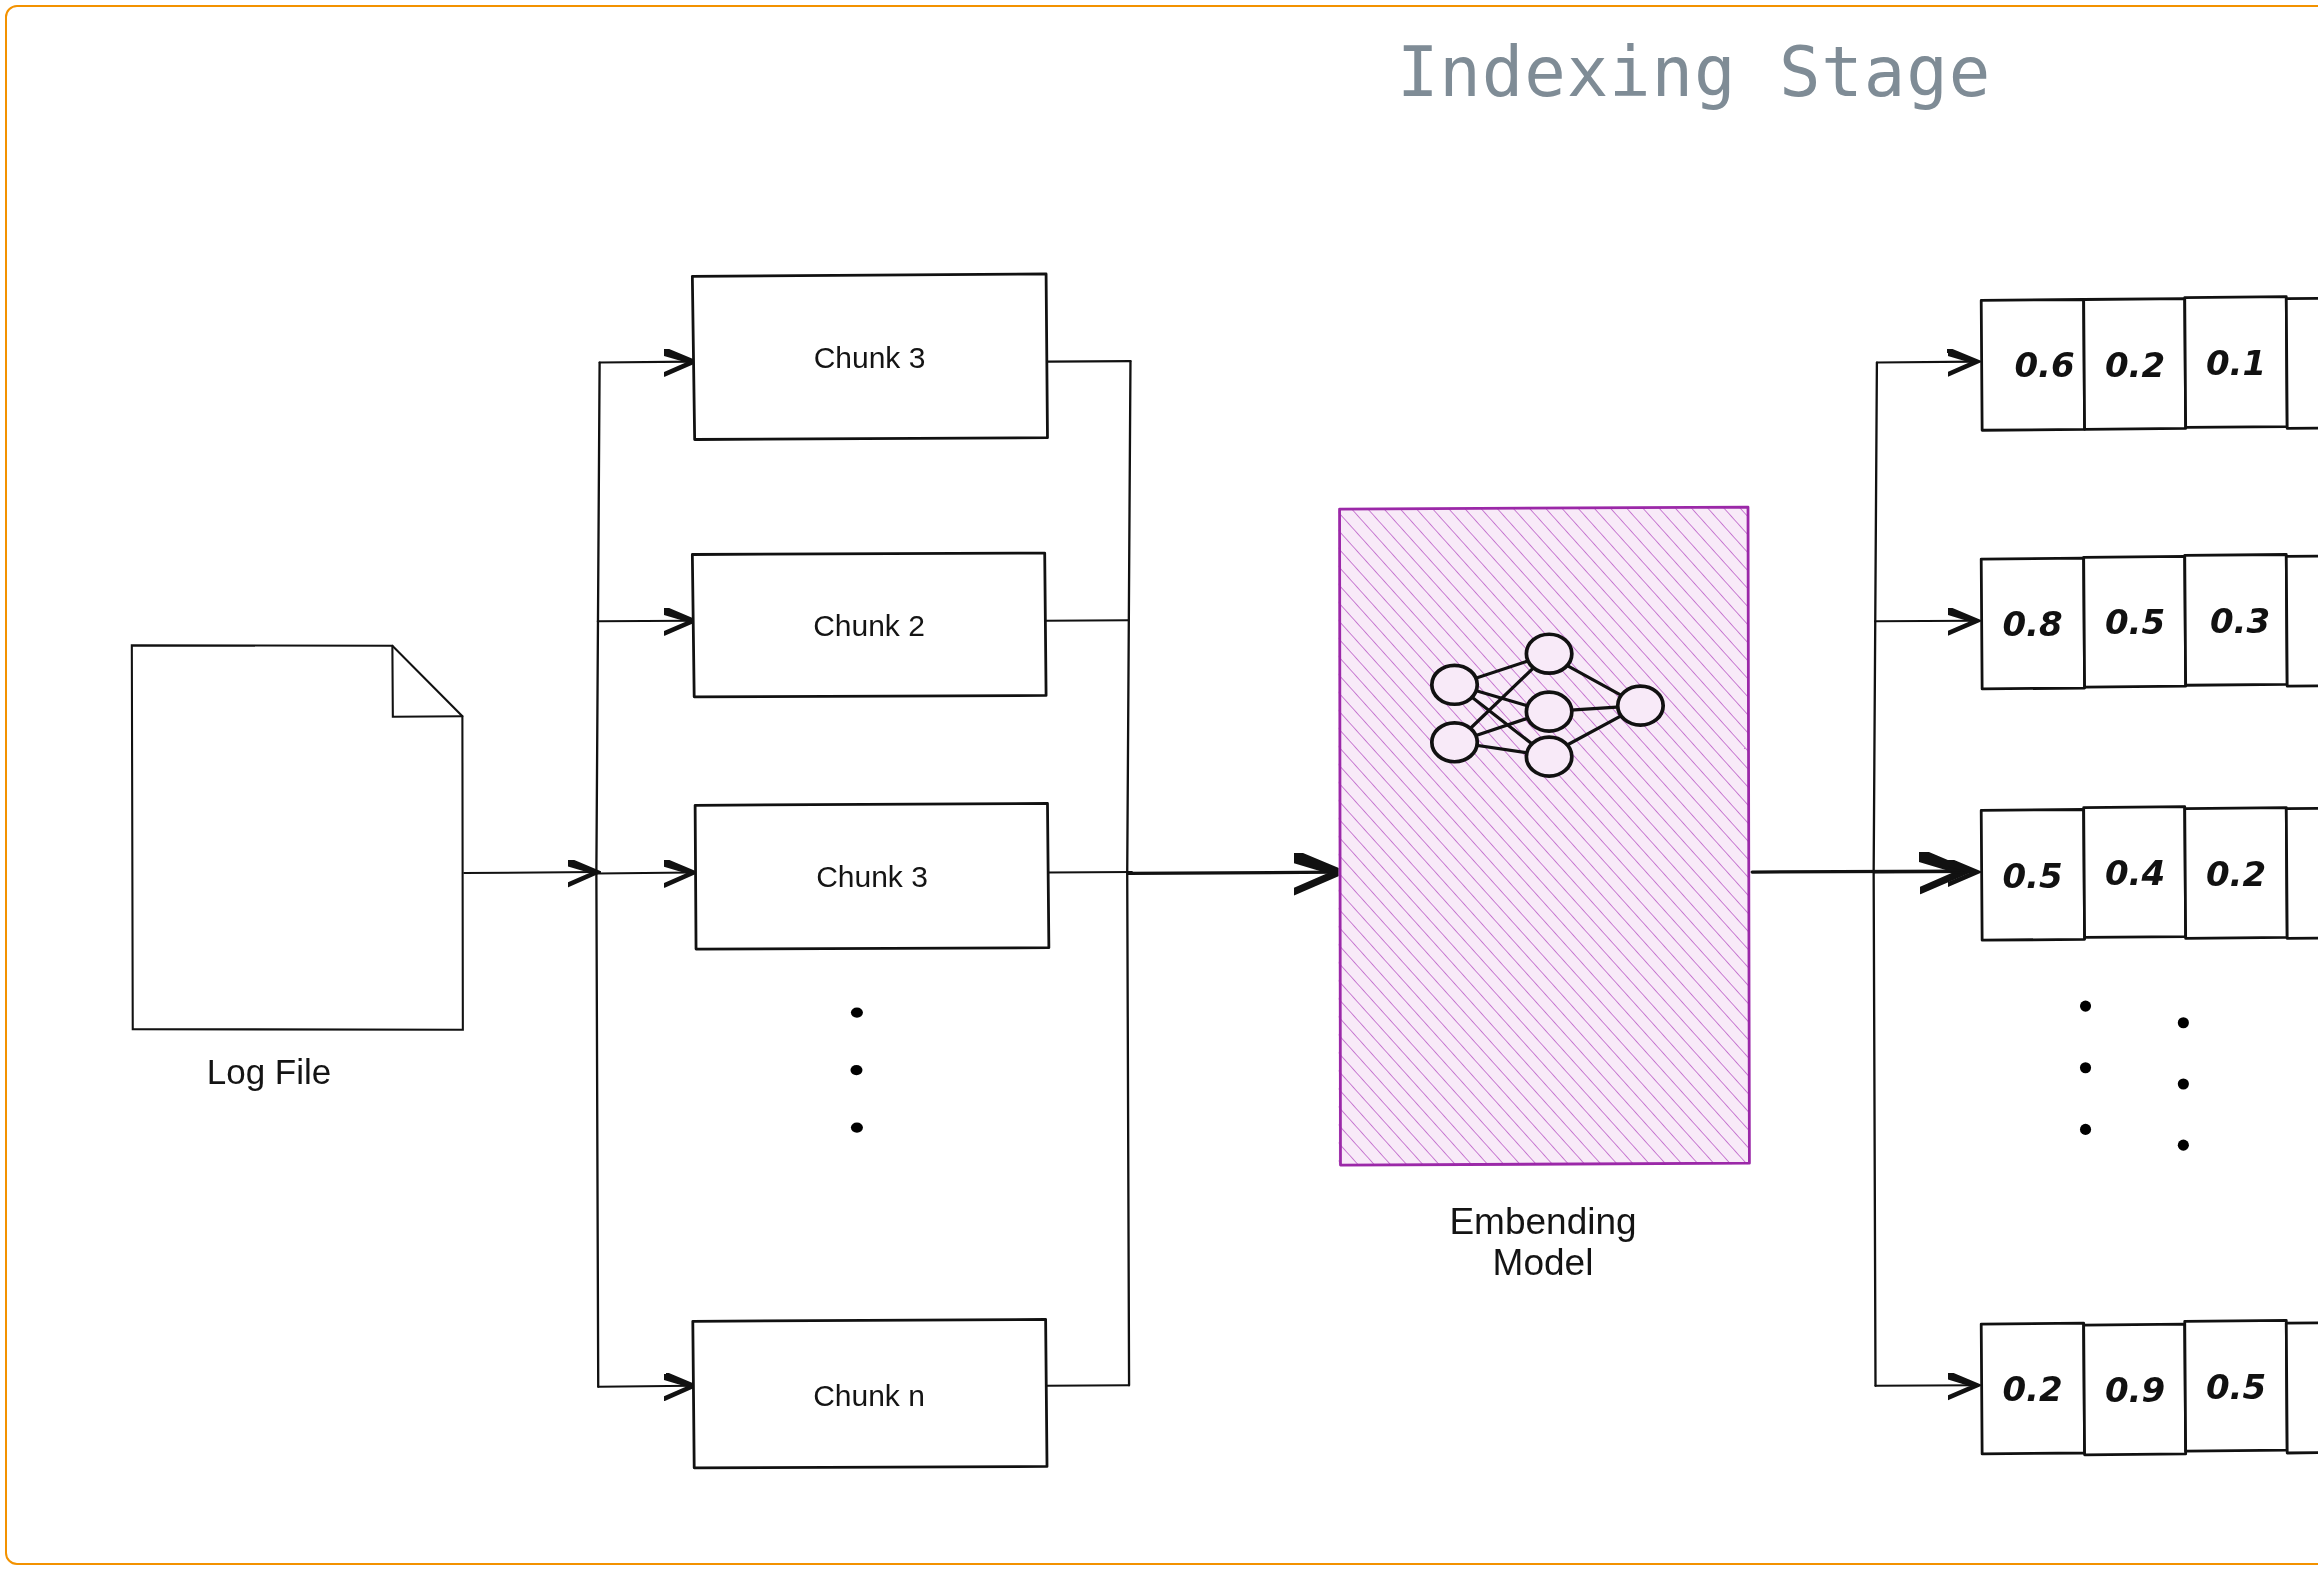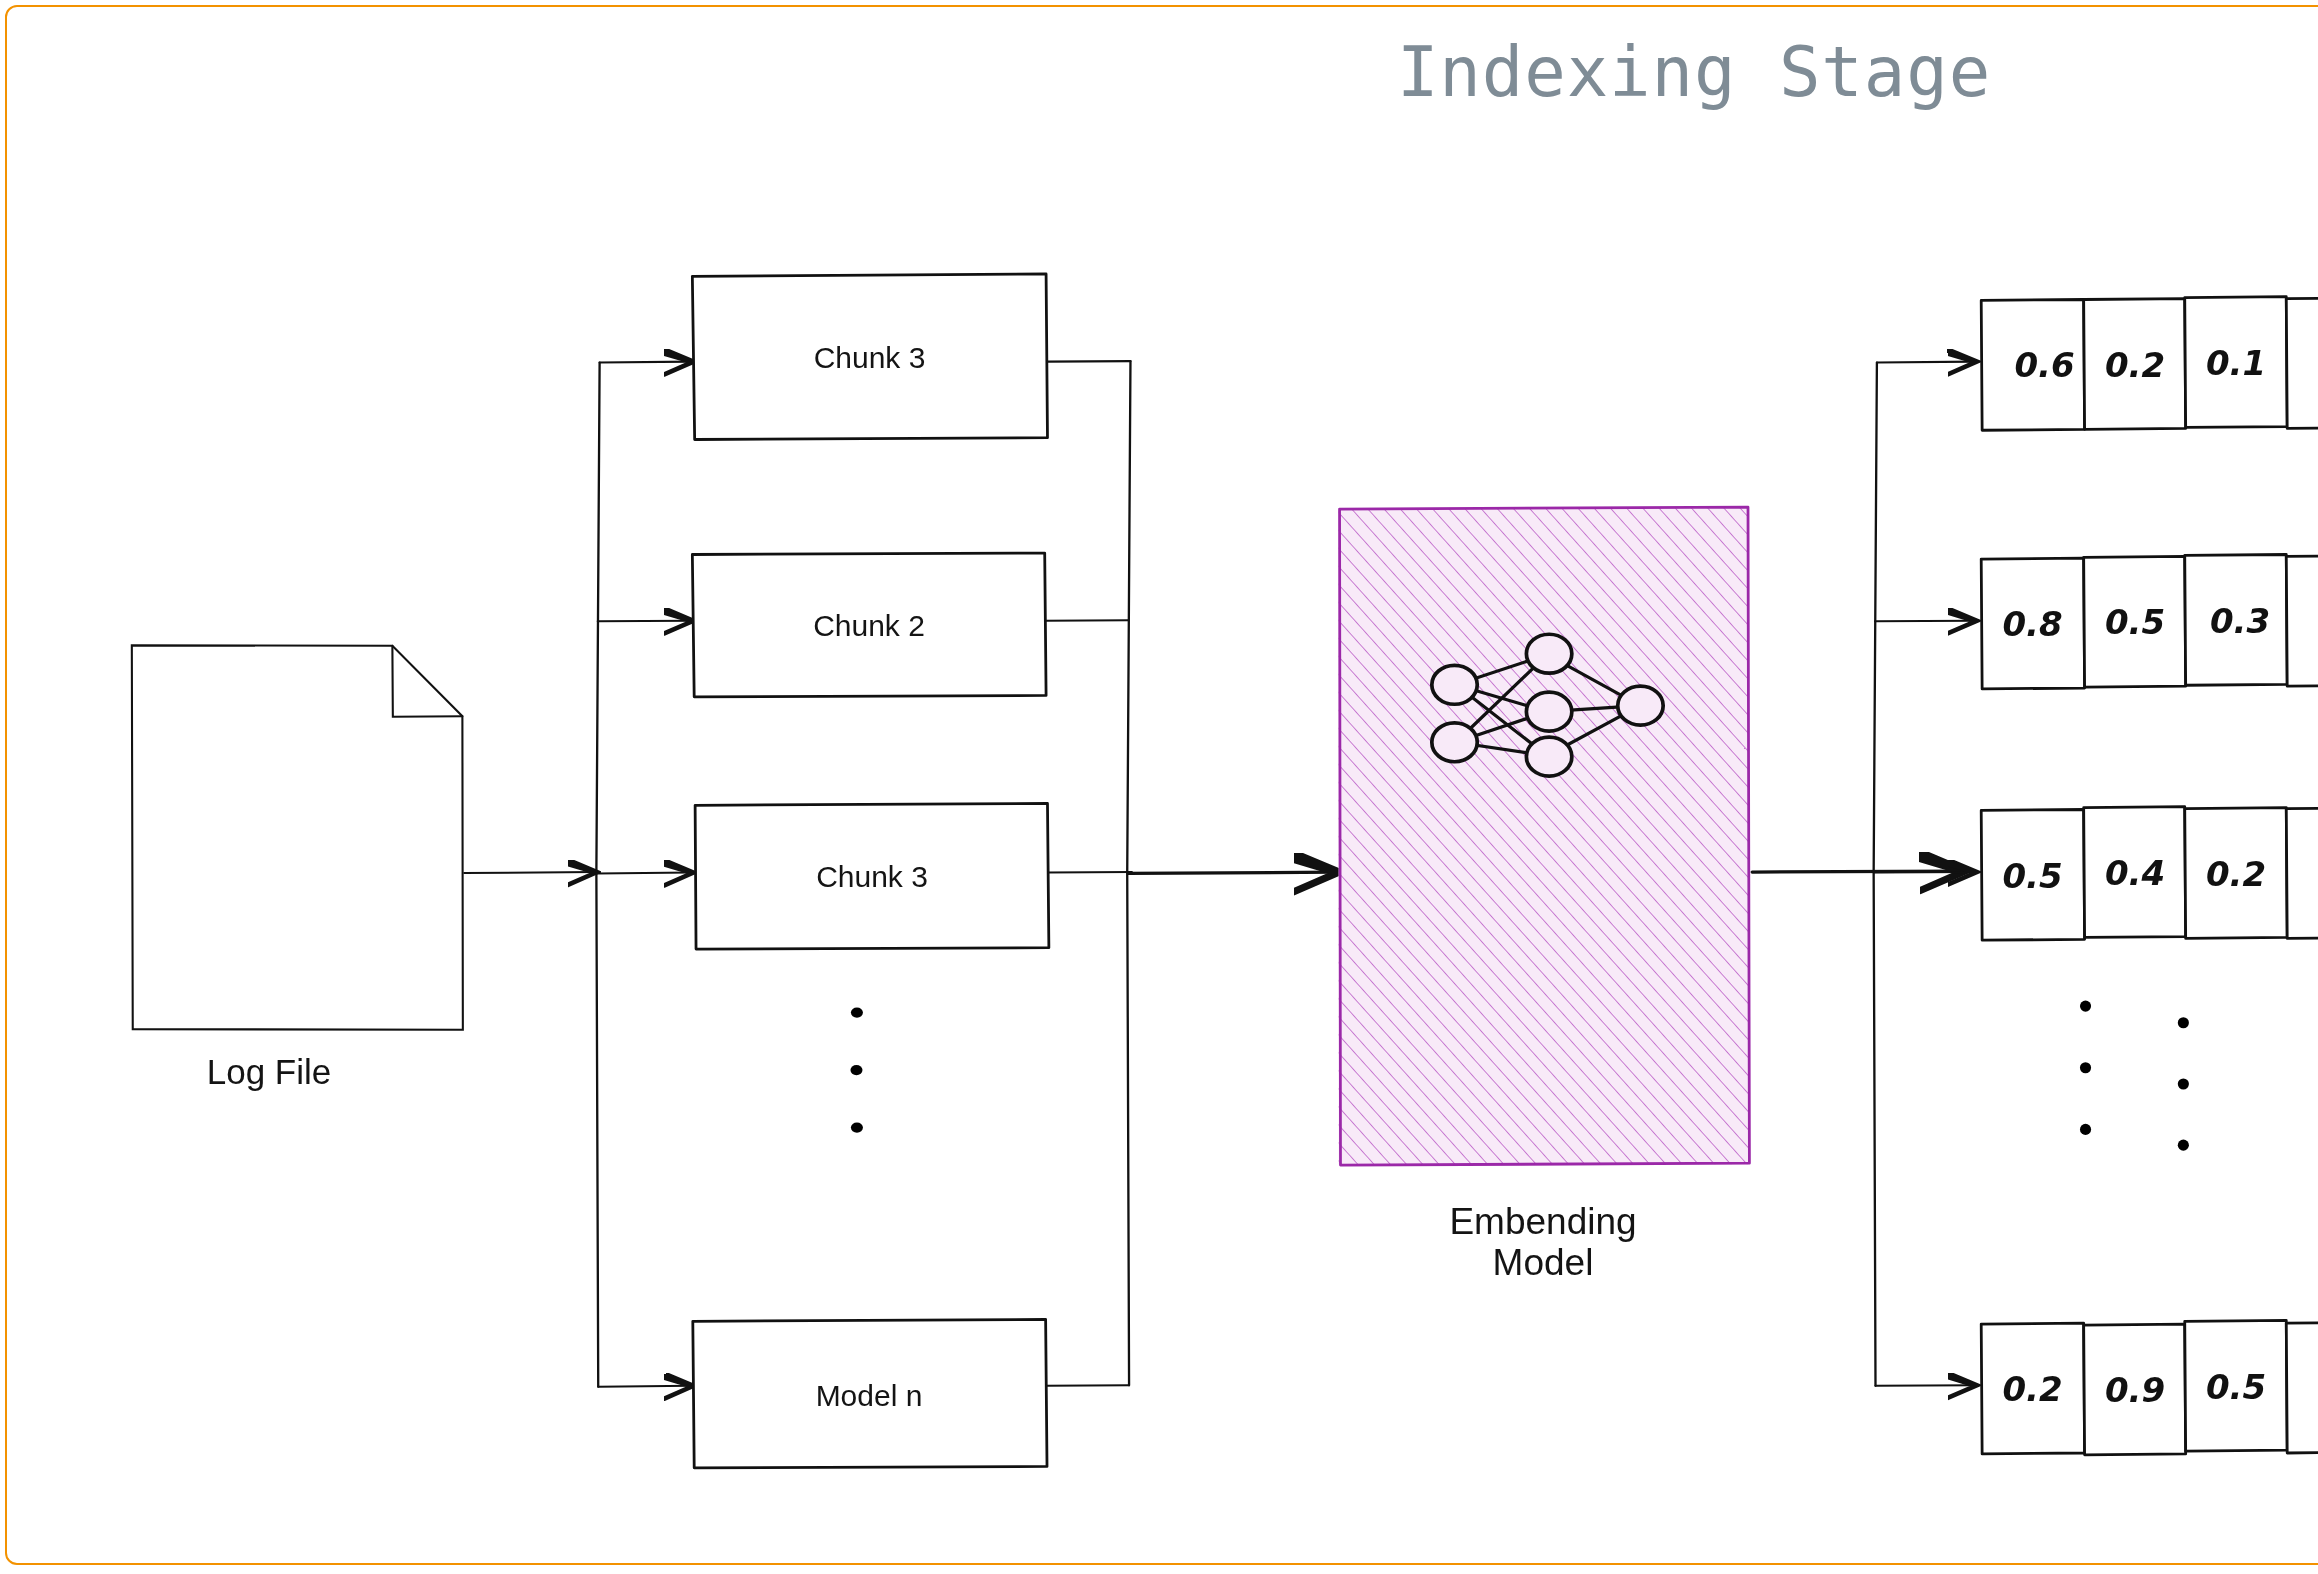--- a/index.html
+++ b/index.html
@@ -160,21 +160,21 @@
       <circle class="dot" cx="4708" cy="2338" r="12"></circle>
       <circle class="dot" cx="4708" cy="2470" r="12"></circle>
     </g>
   </svg>
 
   <div class="lbl" style="left:74px;top:1052px;width:390px;font-size:35px;">Log File</div>
 
   <div class="boxlbl" style="left:692px;top:276px;width:355px;height:163px;font-size:30px;">Chunk 3</div>
   <div class="boxlbl" style="left:692px;top:555px;width:354px;height:142px;font-size:30px;">Chunk 2</div>
   <div class="boxlbl" style="left:695px;top:805px;width:354px;height:144px;font-size:30px;">Chunk 3</div>
-  <div class="boxlbl" style="left:692px;top:1322px;width:354px;height:147px;font-size:30px;">Model n</div>
+  <div class="boxlbl" style="left:692px;top:1322px;width:354px;height:147px;font-size:30px;">Chunk n</div>
 
   <div class="lbl" style="left:1338px;top:1201px;width:410px;font-size:37px;">
     <span>Embending</span><br>
     <span>Model</span>
   </div>
 
   <div class="numlbl" style="left:1981px;top:300px;width:103px;height:130px;padding-left:12px;">0.6</div>
   <div class="numlbl" style="left:2084px;top:300px;width:102px;height:130px;">0.2</div>
   <div class="numlbl" style="left:2185px;top:298px;width:102px;height:130px;">0.1</div>
   <div class="numlbl" style="left:2286px;top:299px;width:102px;height:130px;font-style:normal;">...</div>

